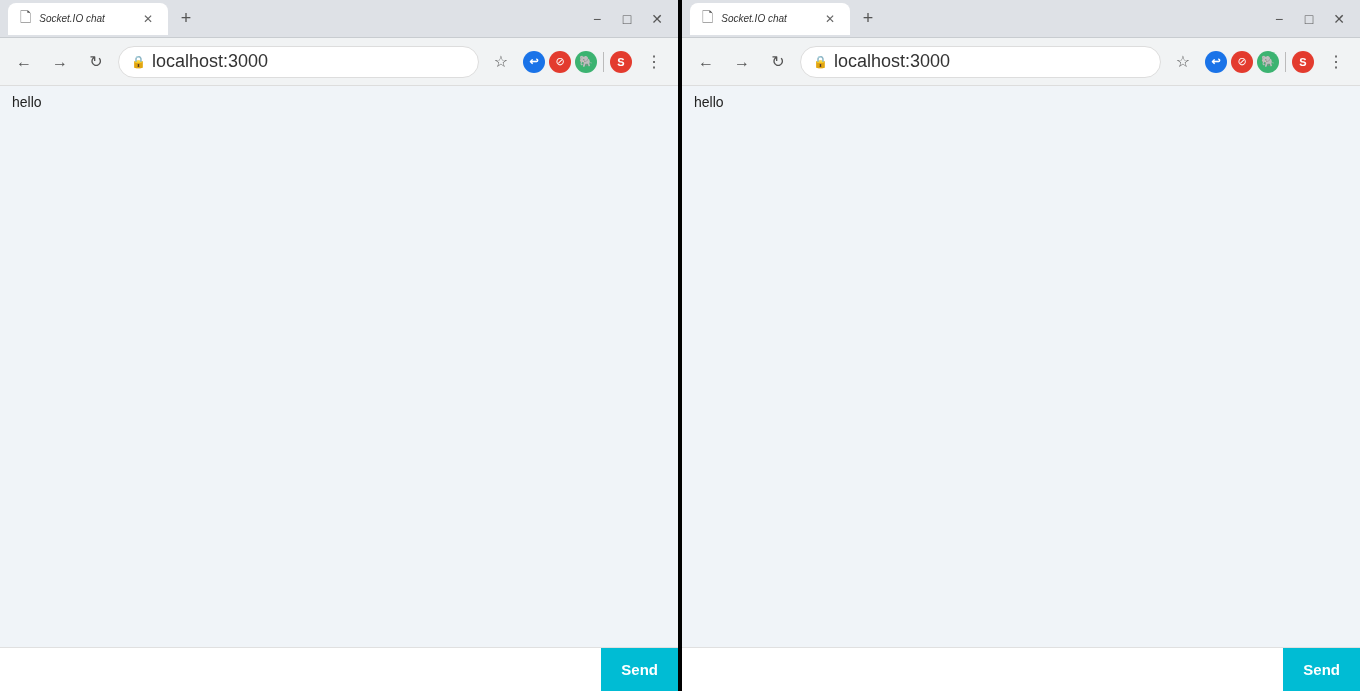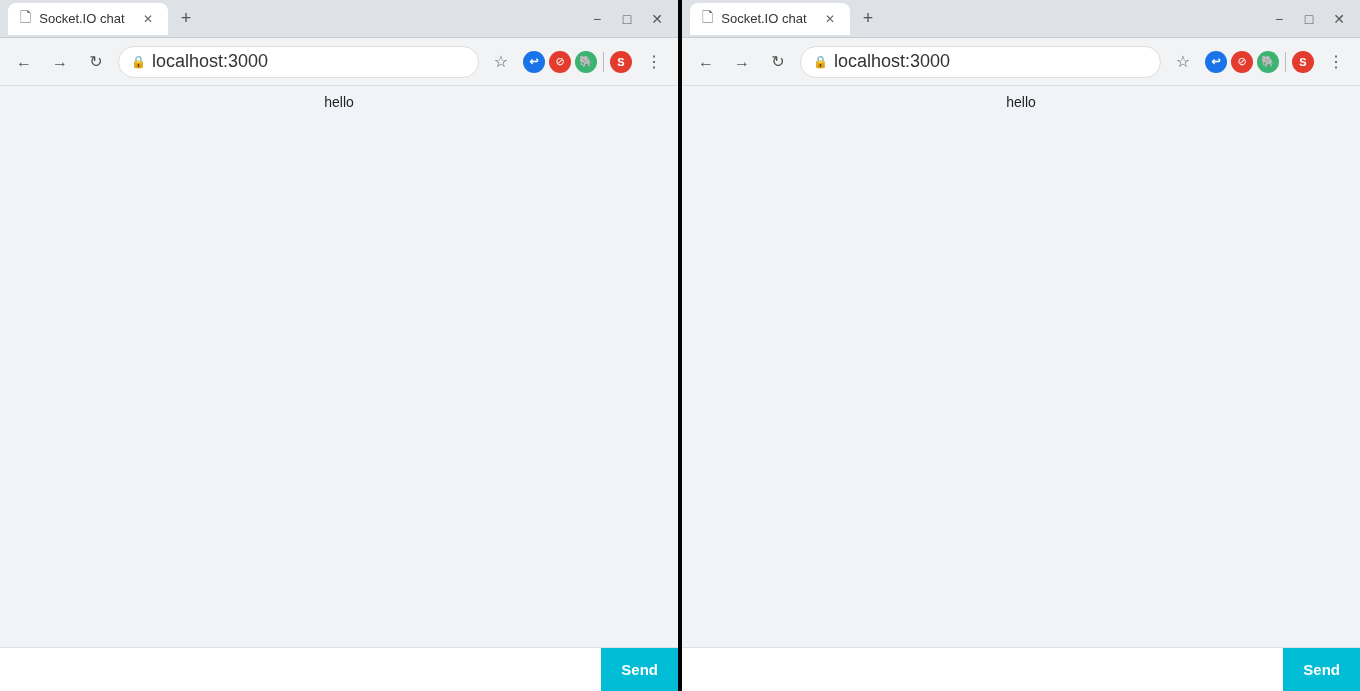--- a/index.html
+++ b/index.html
@@ -43,22 +43,23 @@
       color: #333;
       min-width: 160px;
     }
 
     .tab-icon {
       font-size: 14px;
       color: #555;
     }
 
     .tab-title {
-      font-size: 13px;
+      font-size: 10px;
       color: #333;
+      font-style: italic;
     }
 
     .tab-close {
       font-size: 12px;
       color: #666;
       margin-left: auto;
       cursor: pointer;
       width: 16px;
       height: 16px;
       display: flex;
@@ -179,21 +180,20 @@
       display: flex;
       flex-direction: column;
       overflow: hidden;
     }
 
     .messages-area {
       flex: 1;
       background: #f0f4f8;
       padding: 8px 12px;
       overflow-y: auto;
-      text-align: center;
     }
 
     .message {
       font-size: 14px;
       color: #222;
       margin-bottom: 4px;
     }
 
     .chat-footer {
       height: 44px;

